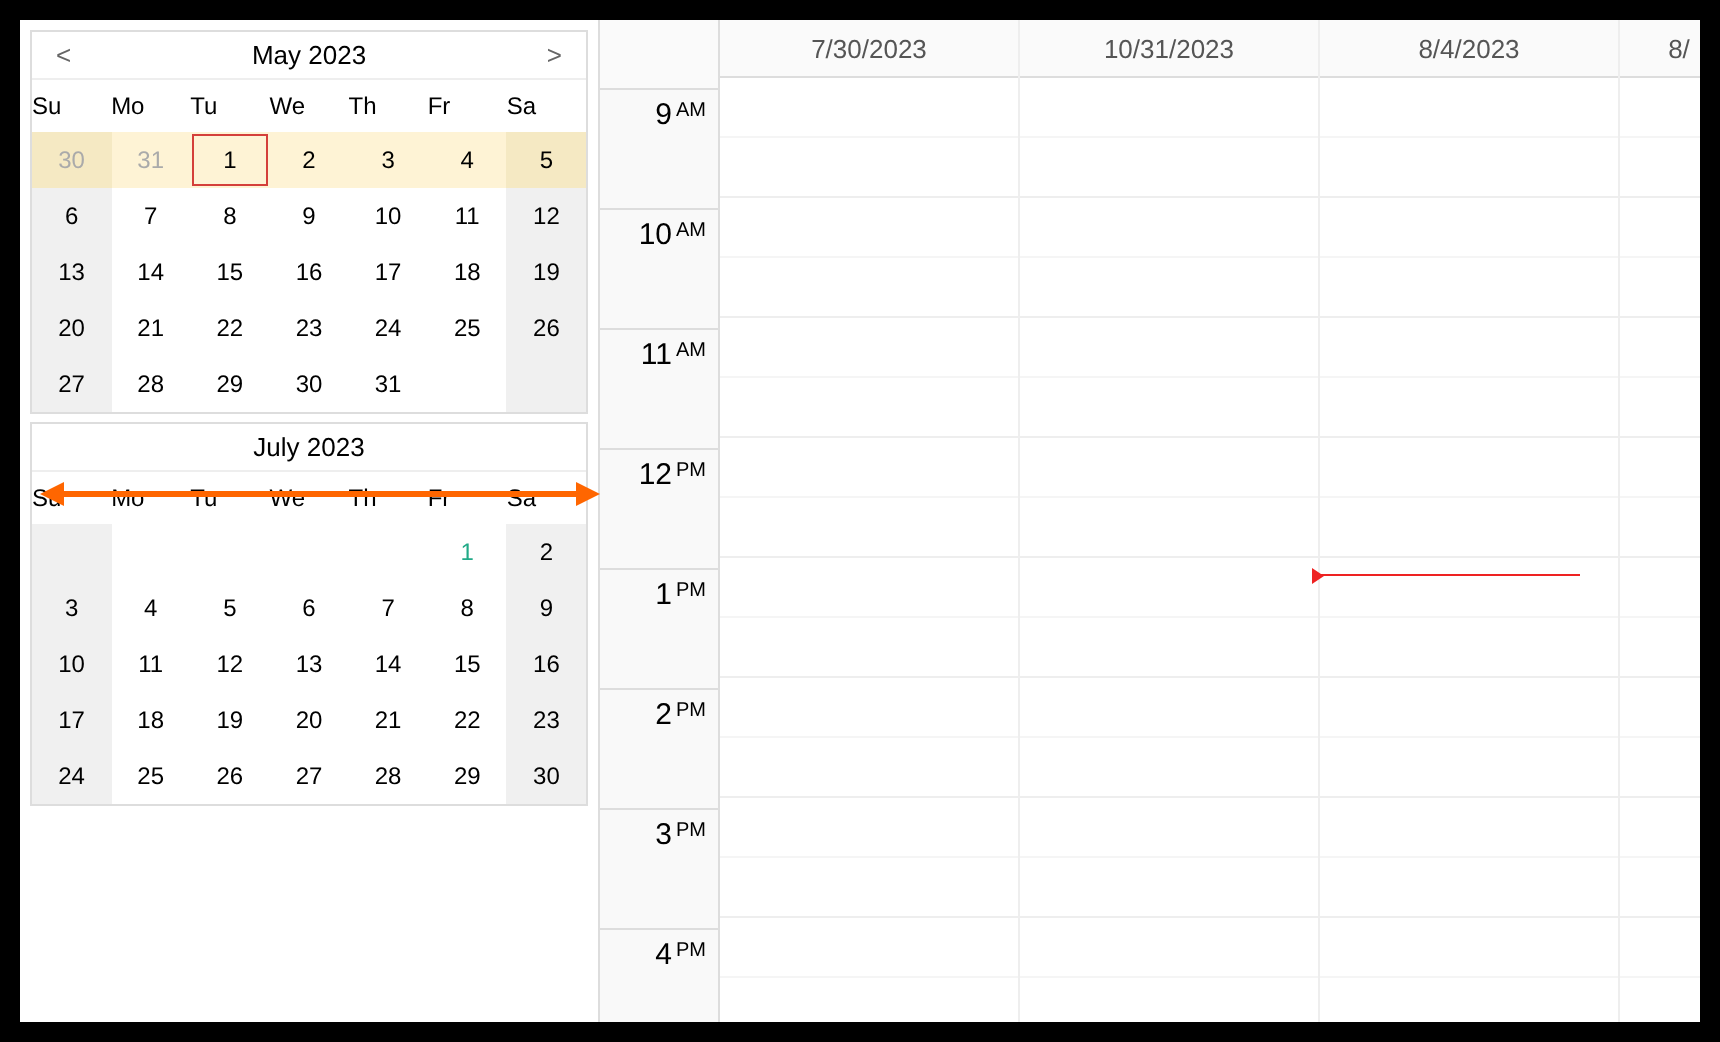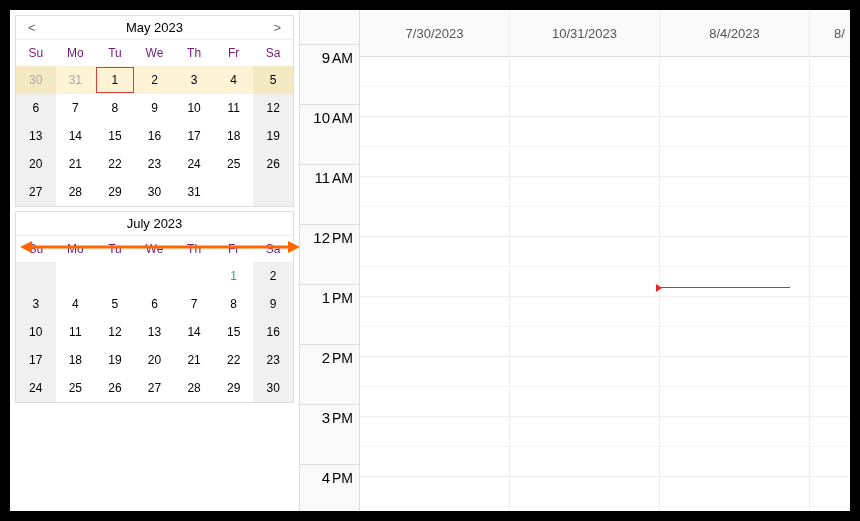--- a/index.html
+++ b/index.html
@@ -4,39 +4,39 @@
 <style>
 *{box-sizing:border-box;margin:0;padding:0;font-family:Arial,sans-serif}
 body{background:#000;padding:10px;width:860px;height:521px;overflow:hidden}
 .app{background:#fff;width:840px;height:501px;display:flex;position:relative}
 .sidebar{width:290px;border-right:1px solid #ddd;padding:5px;overflow:hidden}
 .cal{border:1px solid #ddd;margin-bottom:4px}
 .cal-hdr{display:flex;align-items:center;justify-content:space-between;padding:4px 8px;font-size:13px;border-bottom:1px solid #eee}
 .cal-nav{cursor:pointer;color:#666;font-size:13px;padding:0 4px}
 .cal-title{font-size:13px}
 .cal-grid{display:grid;grid-template-columns:repeat(7,1fr);font-size:12px}
-.cal-dh{text-align:center;padding:6px 0;color:#701a75;font-size:12px}
+.cal-dh{text-align:left;padding:6px 0;color:#000000;font-size:12px}
 .cal-d{text-align:center;padding:7px 0;cursor:pointer;position:relative}
 .cal-d.wk{background:#f0f0f0}
 .cal-d.hl{background:#FEF3D5}
 .cal-d.hl.wk{background:#F5E9C3}
 .cal-d.sel{outline:1px solid #d43f3a;outline-offset:-2px}
 .cal-d.off{color:#aaa}
 .cal-d.spec{color:#2a8}
 .resize-arrow{position:absolute;left:10px;top:229px;width:280px;height:16px;pointer-events:none;z-index:5}
 .main{flex:1;display:flex;overflow:hidden}
 .timecol{width:60px;border-right:1px solid #ddd}
 .timecol-hdr{height:35px;border-bottom:1px solid #ddd;background:#fafafa}
 .hour{height:60px;border-bottom:1px solid #ddd;display:flex;align-items:flex-start;justify-content:flex-end;padding:4px 6px 0 0;font-size:14px;background:#f9f9f9}
 .hour .h{font-size:15px}
-.hour .ap{font-size:14px;margin-left:2px;margin-top:1px}
+.hour .ap{font-size:10px;margin-left:2px;margin-top:1px}
 .daycols{flex:1;display:flex;overflow:hidden;position:relative}
 .daycol{flex:0 0 150px;border-right:1px solid #eee}
 .daycol:last-child{flex:0 0 60px}
-.day-hdr{height:47px;border-bottom:1px solid #ddd;display:flex;align-items:center;justify-content:center;font-size:13px;color:#555;background:#fafafa}
+.day-hdr{height:29px;border-bottom:1px solid #ddd;display:flex;align-items:center;justify-content:center;font-size:13px;color:#555;background:#fafafa}
 .slot{height:30px;border-bottom:1px solid #eee}
 .slot.half{border-bottom:1px solid #f5f5f5}
 .now-line{position:absolute;left:300px;right:60px;height:0;border-top:1px solid #e22;top:277px;z-index:3}
 .now-line::before{content:'';position:absolute;left:-4px;top:-4px;width:0;height:0;border-left:6px solid #e22;border-top:4px solid transparent;border-bottom:4px solid transparent}
 </style>
 </head>
 <body>
 
 <div class="app">
   <div class="sidebar" id="sidebar">

